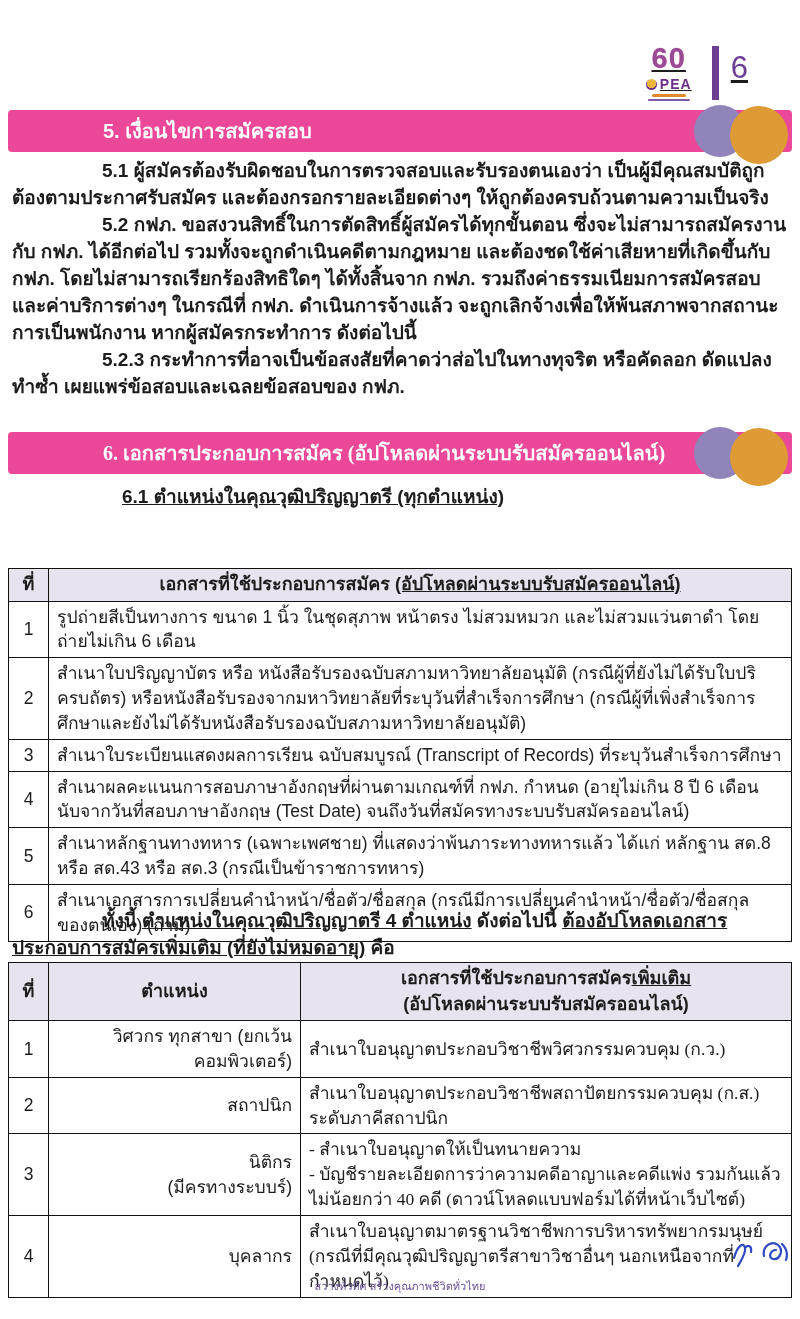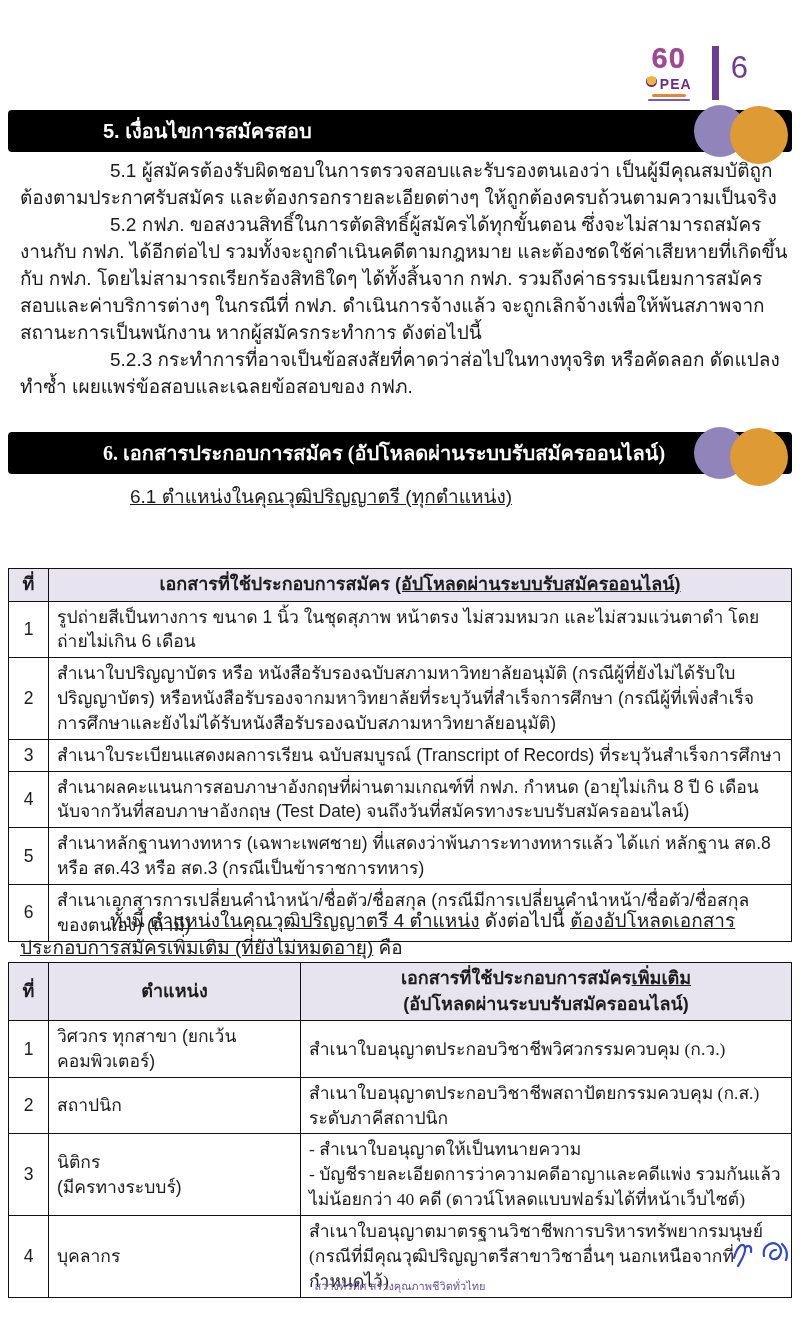--- a/index.html
+++ b/index.html
@@ -4,69 +4,69 @@
 <style>
   * { margin:0; padding:0; box-sizing:border-box; }
   html,body { background:#ffffff; }
   body {
     width:800px; height:1319px; position:relative; overflow:hidden;
     font-family:"Liberation Sans", sans-serif;
     color:#1c1c1c;
   }
 
   
-  .topbar { position:absolute; top:44px; right:52px; display:flex; align-items:flex-start; }
+  .topbar { position:absolute; top:44px; right:52px; display:flex; align-items:flex-start;text-decoration:underline; }
   .logo { display:flex; flex-direction:column; align-items:center; width:58px; }
   .logo-60 {
     font-size:29px; font-weight:bold; letter-spacing:1px;
     color:#9b4a96; line-height:1;
     text-shadow:0 0 1px #c46a9a;
   }
-  .logo-pea-row { display:flex; gap:3px; margin-top:3px; }
+  .logo-pea-row { display:flex; align-items:center; gap:3px; margin-top:3px; }
   .emblem {
     width:11px; height:11px; border-radius:50%;
     background:radial-gradient(circle at 50% 40%, #e9b53e 0 55%, #6b2d86 56% 100%);
     display:inline-block;
   }
   .logo-pea { font-size:14px; font-weight:bold; color:#6b2d86; letter-spacing:1px; }
   .logo-bar { height:3px; border-radius:2px; margin-top:2px; }
   .logo-bar.orange { width:34px; background:#e08a2d; }
   .logo-bar.purple { width:42px; height:2px; background:#7b5ba5; }
   .pg-divider { width:7px; height:54px; background:#6b3e92; margin:2px 12px 0 14px; }
   .page-num { font-size:31px; color:#6b3e92; line-height:1; margin-top:8px; }
 
   
   .banner {
     position:absolute; left:8px; right:8px; height:42px;
-    background:#000000; border-radius:4px;
+    background:#ec4899; border-radius:4px;
   }
   .banner .btitle {
     position:relative; z-index:3; color:#ffffff; font-weight:bold;
     font-size:20px; line-height:42px; padding-left:95px; white-space:nowrap;
   }
   .circle { position:absolute; border-radius:50%; }
   .c-lav { width:52px; height:52px; top:-5px; right:46px; background:#9184ba; z-index:1; }
   .c-org { width:58px; height:58px; top:-4px; right:4px;  background:#dd9a35; z-index:2; }
 
   
-  .textblock { position:absolute; left:20px; right:12px; font-size:19px; line-height:1.42; }
+  .textblock { position:absolute; left:12px; right:12px; font-size:19px; line-height:1.42;font-weight:bold; }
   .textblock p { text-indent:90px; }
   .u { text-decoration:underline; }
   .sub61 { margin-left:110px; text-decoration:underline; }
 
   
   table {
     position:absolute; left:8px; width:784px;
     border-collapse:collapse; table-layout:fixed;
     font-size:17.5px; line-height:1.42;
   }
   th, td { border:1.6px solid #111111; padding:3px 8px; vertical-align:middle; }
   th { background:#e8e4ef; font-weight:bold; font-size:18px; }
   td.no { text-align:center; padding:3px 2px; }
-  td.pos { text-align:left; white-space:pre-line; }
+  td.pos { text-align:right; white-space:pre-line; }
   td.docs { white-space:pre-line;font-family:Liberation Serif, serif; }
   .thdr2 { display:block; }
 
   
   .signature { position:absolute; top:1236px; right:6px; }
   .footer {
     position:absolute; top:1277px; left:0; width:100%;
     text-align:center; font-size:11px; color:#6c549c;
   }
 </style>
@@ -122,21 +122,21 @@
         <th><span>เอกสารที่ใช้ประกอบการสมัคร </span><span class="u">(อัปโหลดผ่านระบบรับสมัครออนไลน์)</span></th>
       </tr>
     </thead>
     <tbody>
       <tr>
         <td class="no">1</td>
         <td>รูปถ่ายสีเป็นทางการ ขนาด 1 นิ้ว ในชุดสุภาพ หน้าตรง ไม่สวมหมวก และไม่สวมแว่นตาดำ โดยถ่ายไม่เกิน 6 เดือน</td>
       </tr>
       <tr>
         <td class="no">2</td>
-        <td>สำเนาใบปริญญาบัตร หรือ หนังสือรับรองฉบับสภามหาวิทยาลัยอนุมัติ (กรณีผู้ที่ยังไม่ได้รับใบปริญญาบัตร) หรือหนังสือรับรองจากมหาวิทยาลัยที่ระบุวันที่สำเร็จการศึกษา (กรณีผู้ที่เพิ่งสำเร็จการศึกษาและยังไม่ได้รับหนังสือรับรองฉบับสภามหาวิทยาลัยอนุมัติ)</td>
+        <td>สำเนาใบปริญญาบัตร หรือ หนังสือรับรองฉบับสภามหาวิทยาลัยอนุมัติ (กรณีผู้ที่ยังไม่ได้รับใบปริครบถัตร) หรือหนังสือรับรองจากมหาวิทยาลัยที่ระบุวันที่สำเร็จการศึกษา (กรณีผู้ที่เพิ่งสำเร็จการศึกษาและยังไม่ได้รับหนังสือรับรองฉบับสภามหาวิทยาลัยอนุมัติ)</td>
       </tr>
       <tr>
         <td class="no">3</td>
         <td>สำเนาใบระเบียนแสดงผลการเรียน ฉบับสมบูรณ์ (Transcript of Records) ที่ระบุวันสำเร็จการศึกษา</td>
       </tr>
       <tr>
         <td class="no">4</td>
         <td>สำเนาผลคะแนนการสอบภาษาอังกฤษที่ผ่านตามเกณฑ์ที่ กฟภ.  กำหนด  (อายุไม่เกิน 8 ปี 6 เดือน นับจากวันที่สอบภาษาอังกฤษ (Test Date) จนถึงวันที่สมัครทางระบบรับสมัครออนไลน์)</td>
       </tr>
       <tr>

